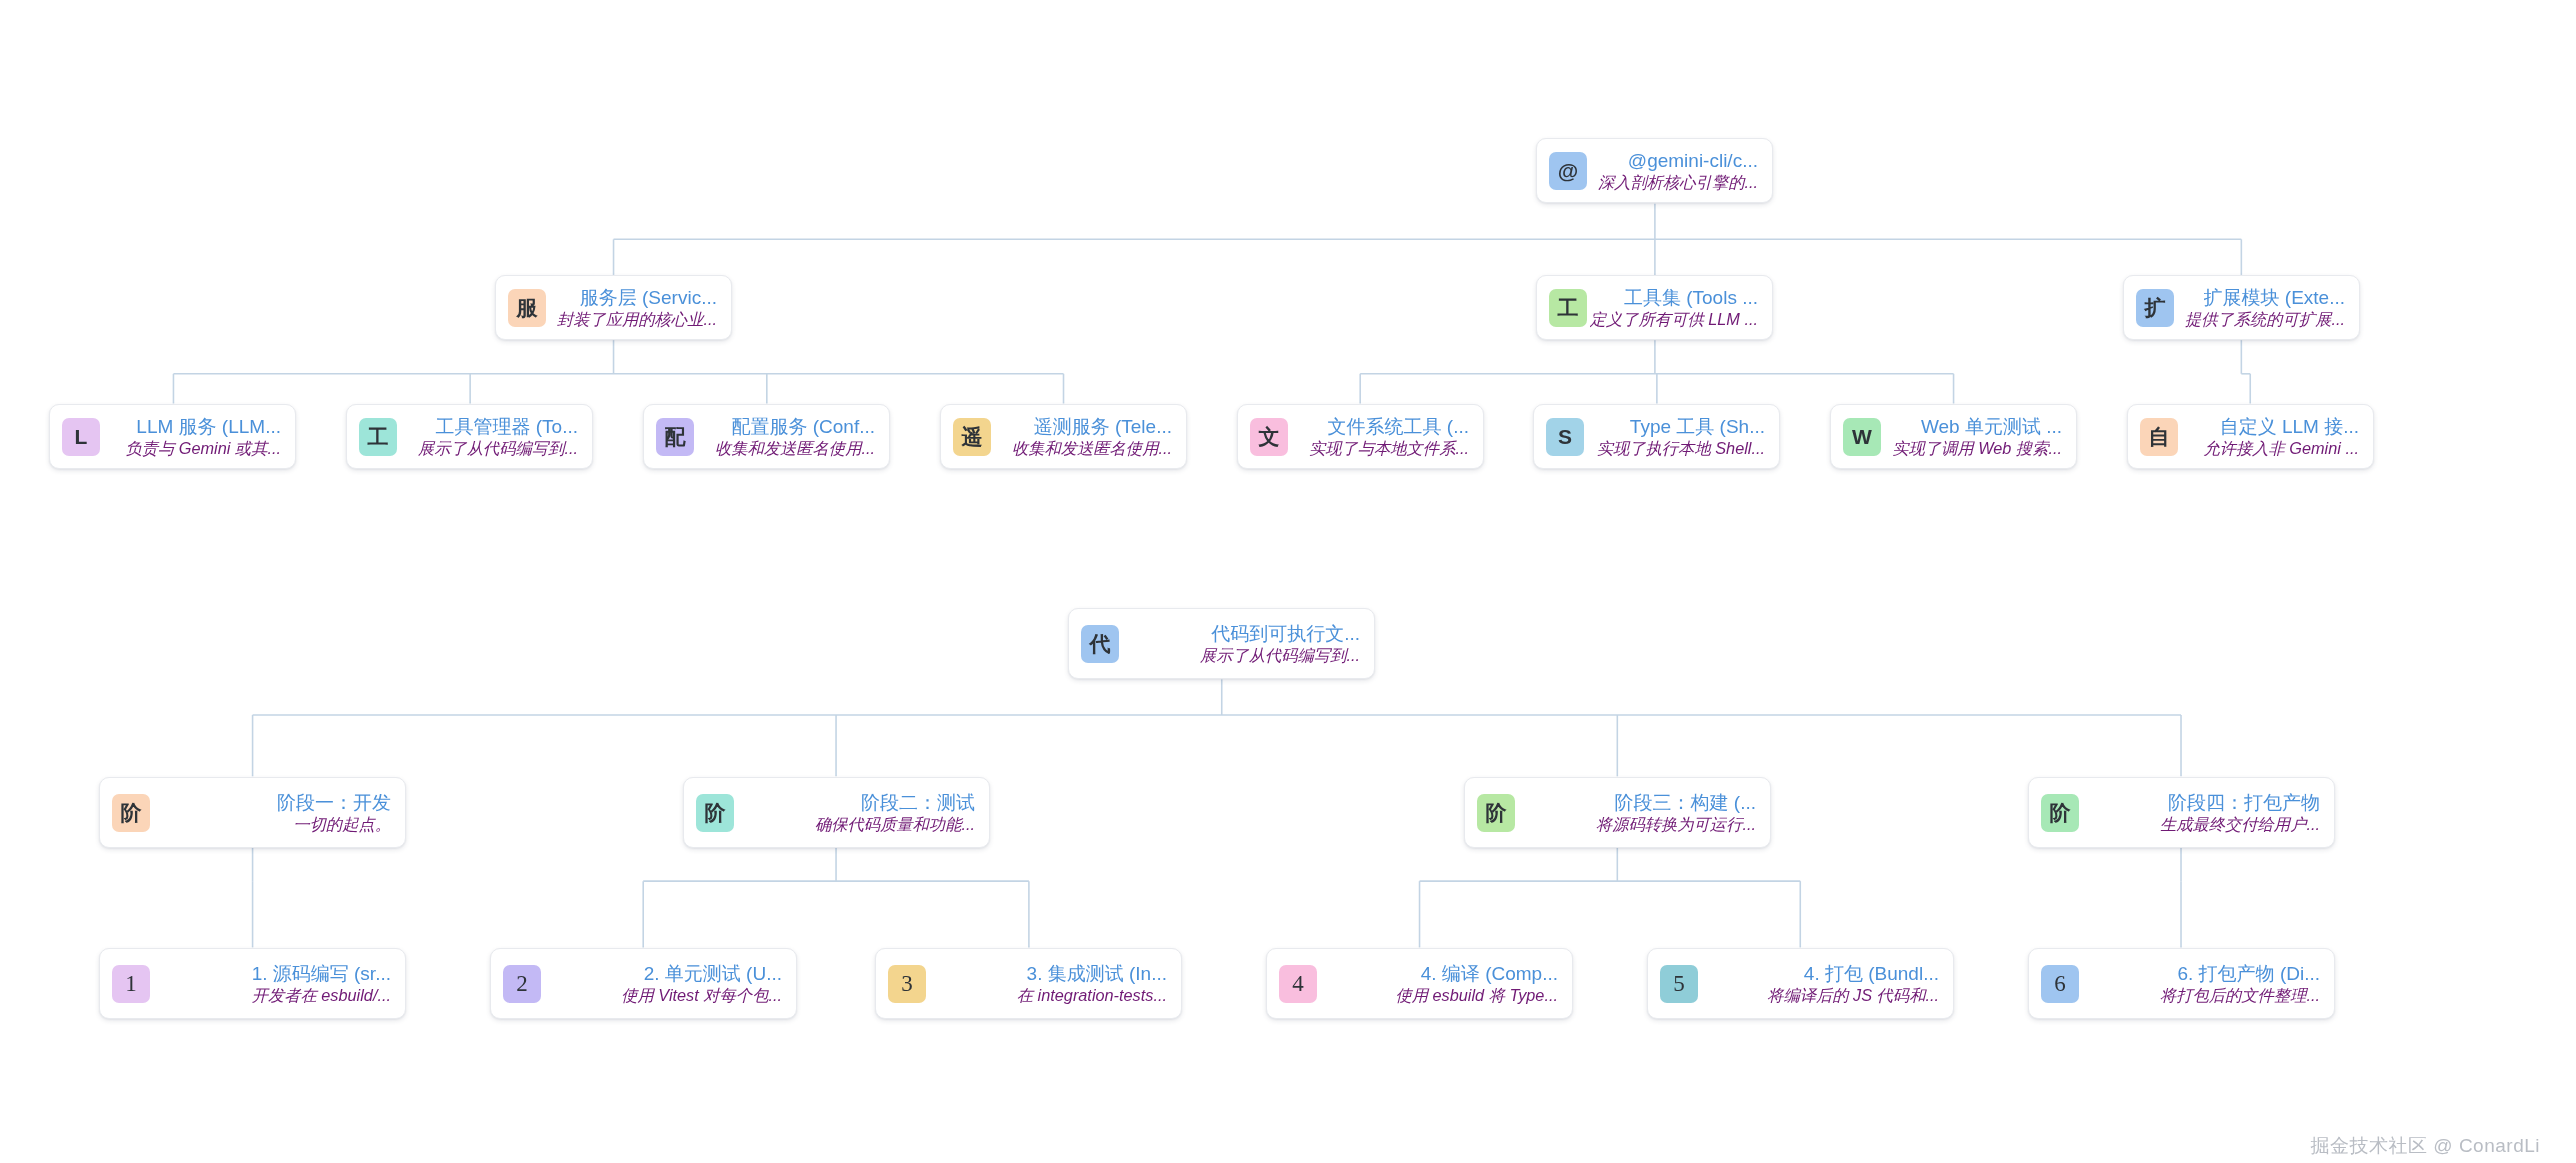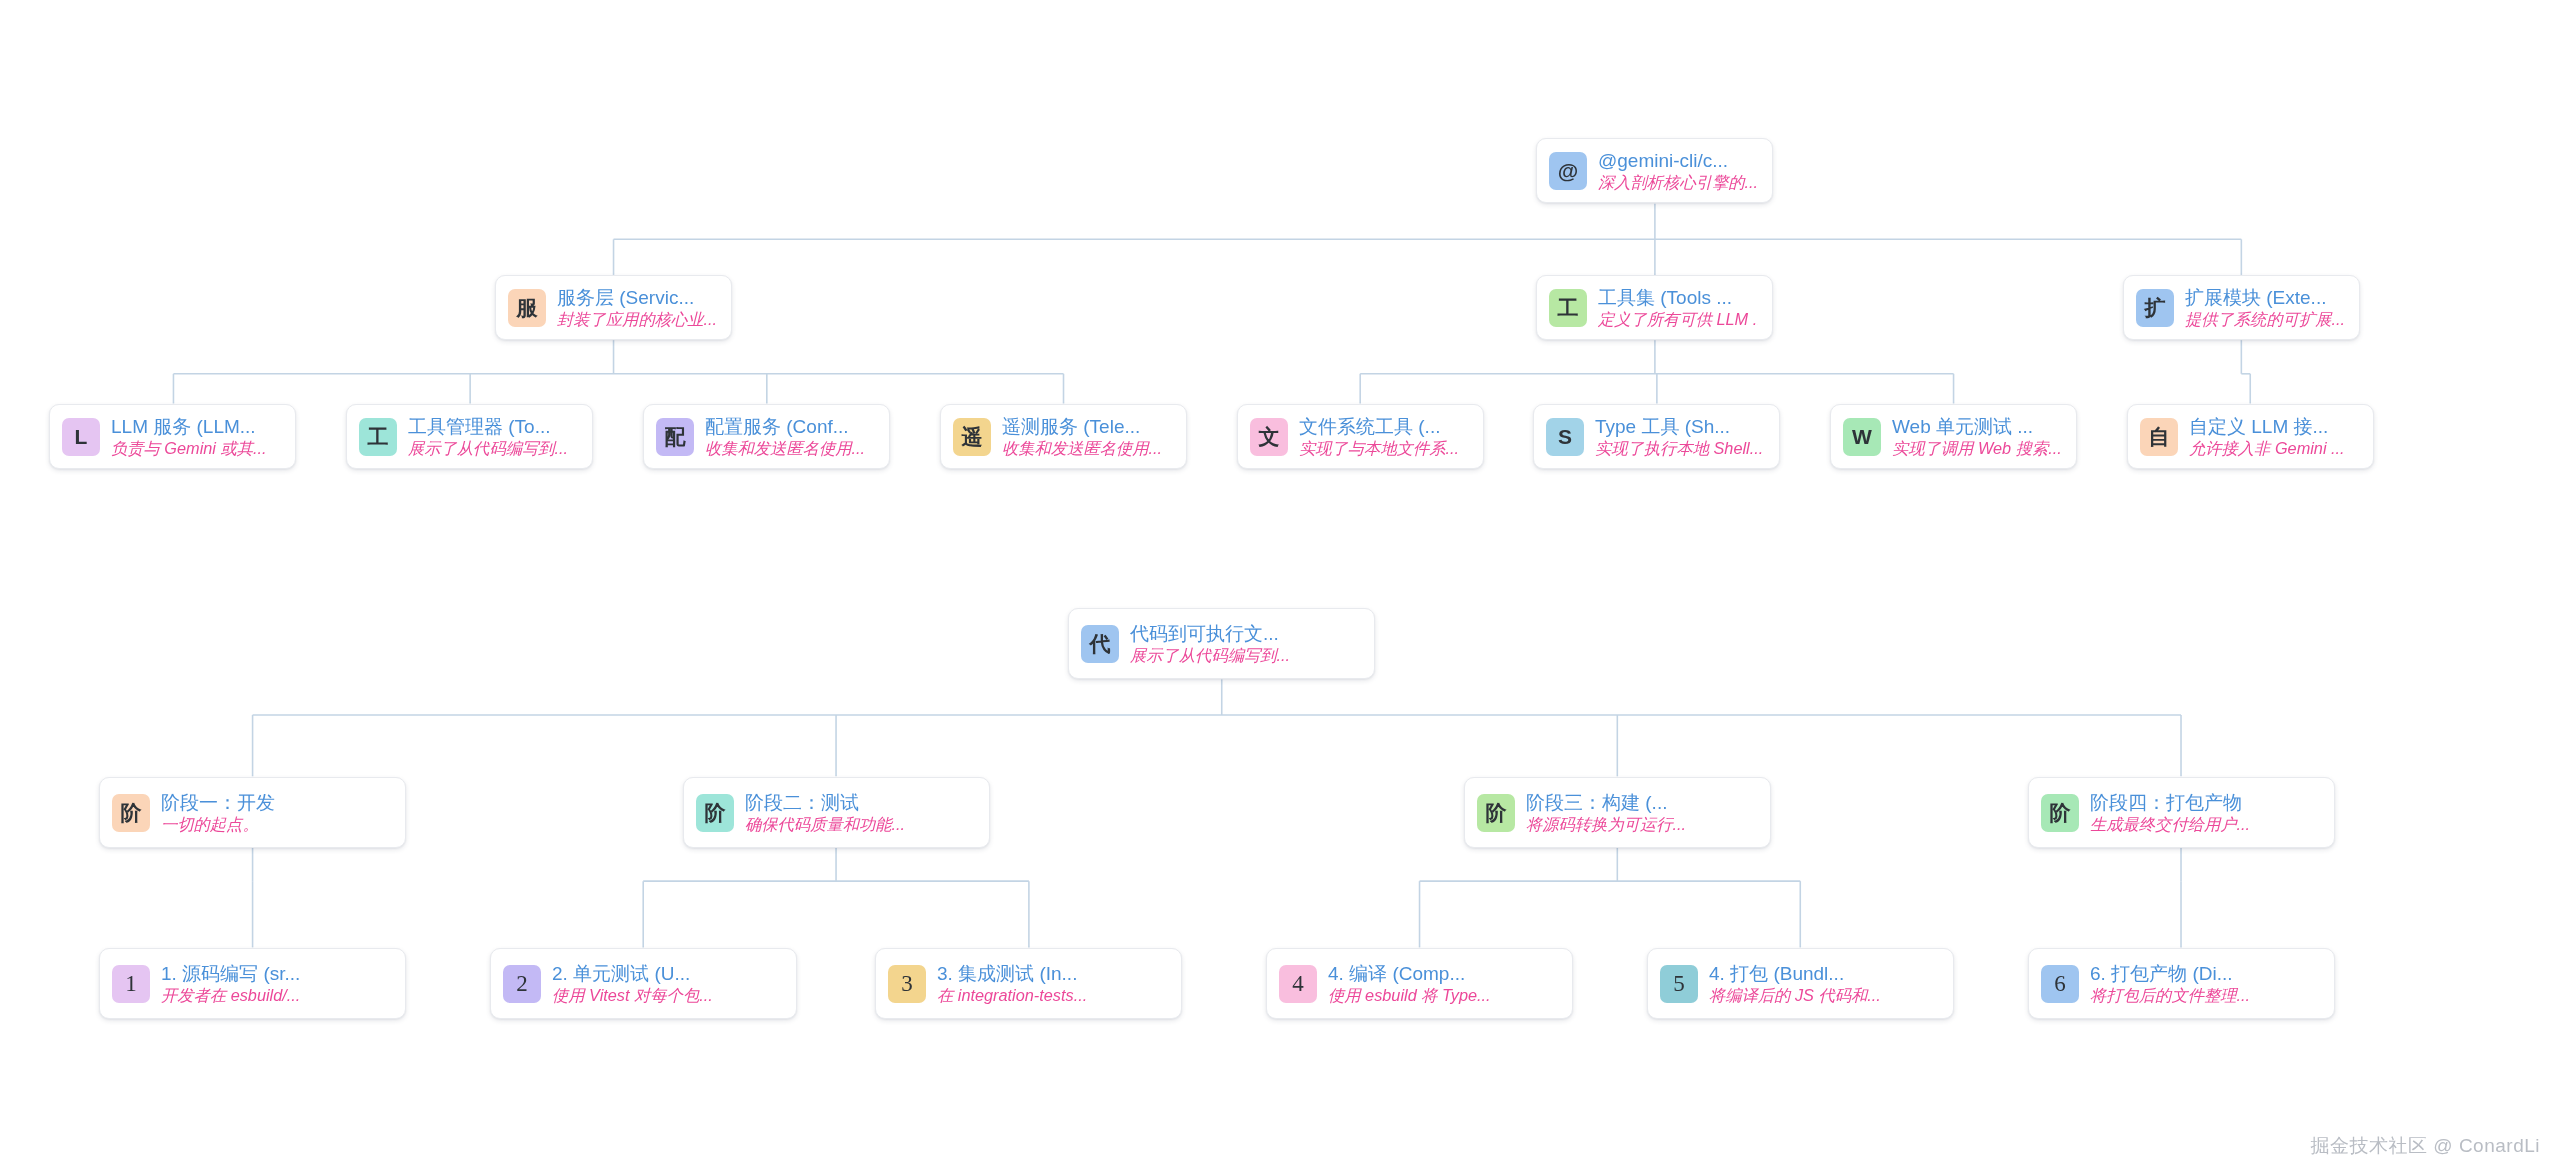--- a/index.html
+++ b/index.html
@@ -38,31 +38,32 @@
     line-height:1;
   }
   .badge.num{font-size:23px;font-family:"Liberation Serif","DejaVu Serif",serif;font-weight:400;}
   .txt{
     flex:1 1 auto;
     min-width:0;
     display:flex;
     flex-direction:column;
     justify-content:center;
     gap:2px;
+    align-items:flex-end;
   }
   .title{
     color:#4a90d9;
     font-size:19px;
     line-height:1.12;
     white-space:nowrap;
     overflow:hidden;
     text-overflow:clip;
   }
   .desc{
-    color:#ec4899;
+    color:#701a75;
     font-size:16.3px;
     font-style:italic;
     line-height:1.12;
     white-space:nowrap;
     overflow:hidden;
     text-overflow:clip;
   }
   .watermark{
     position:absolute;
     right:36px;bottom:4px;

